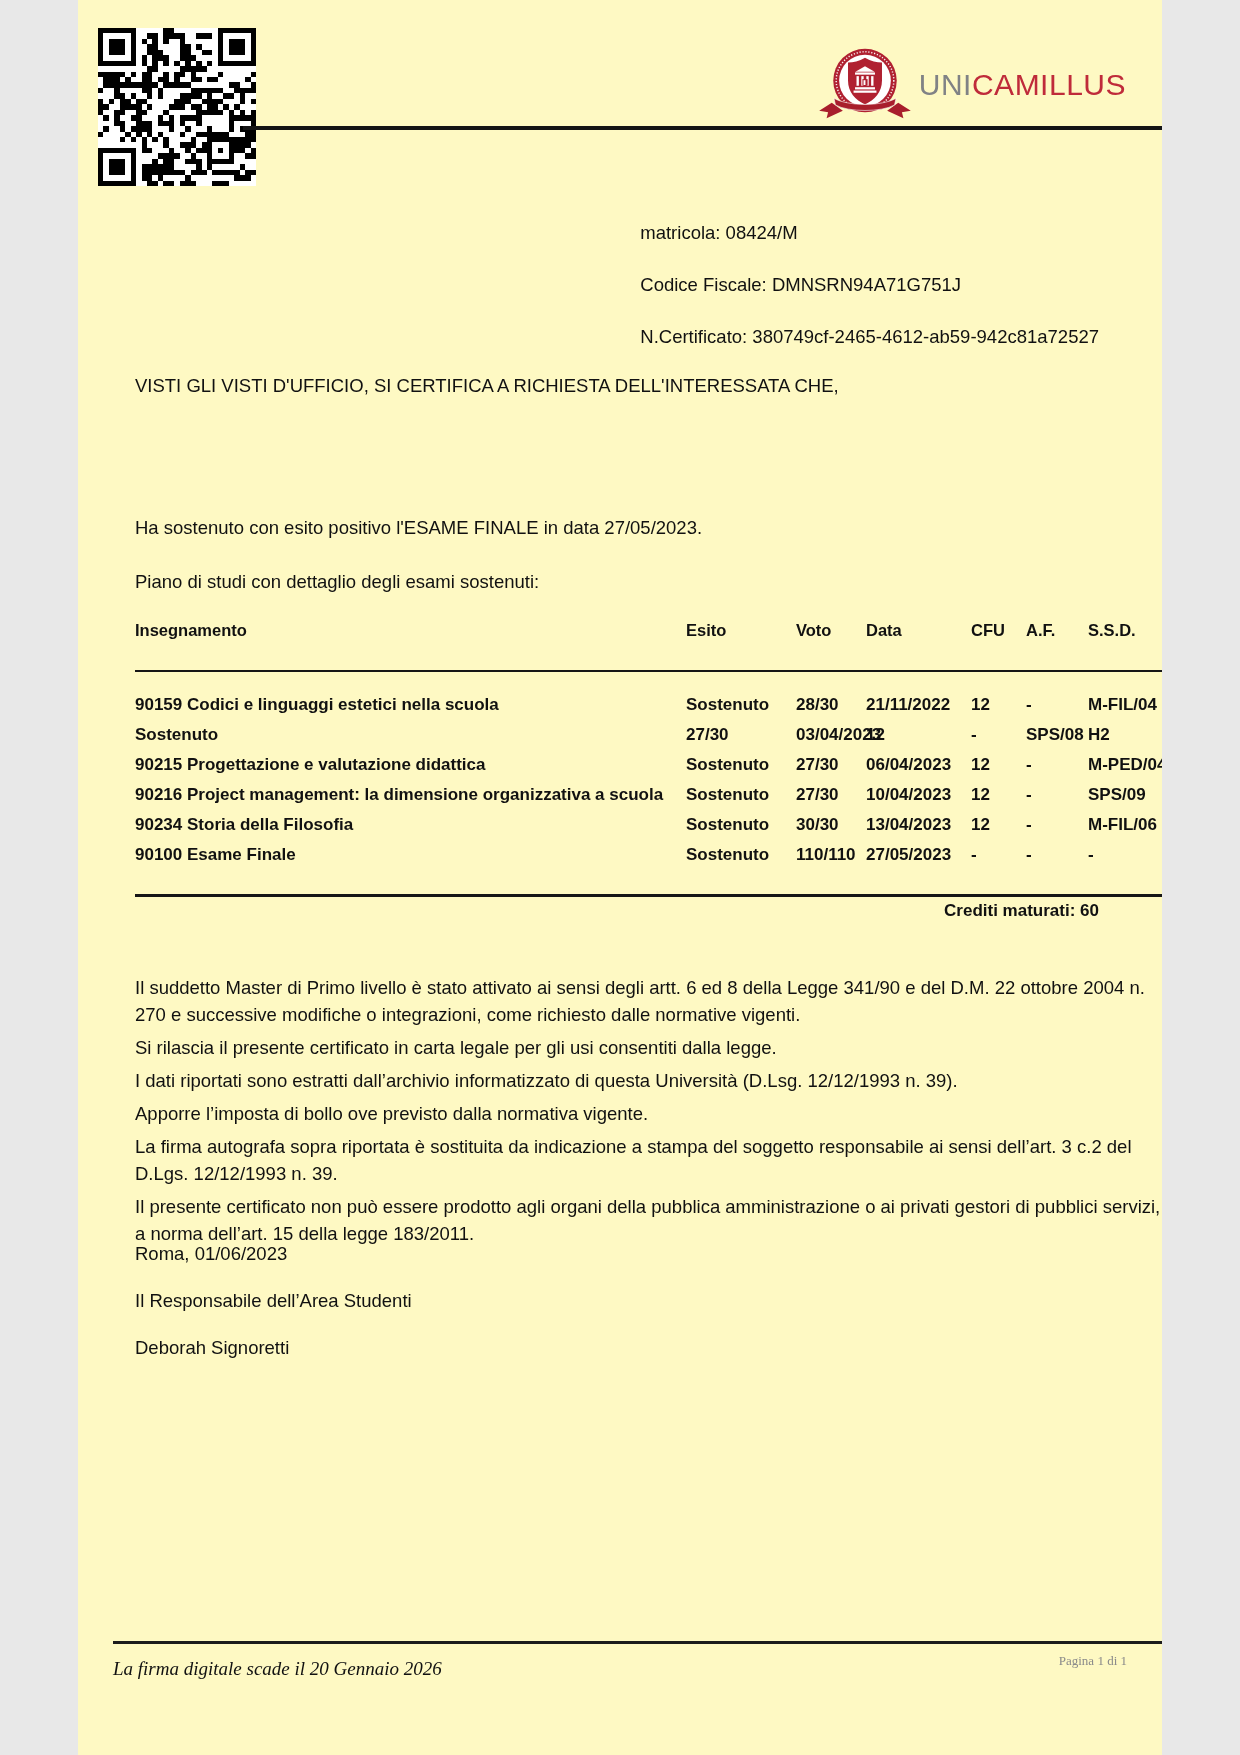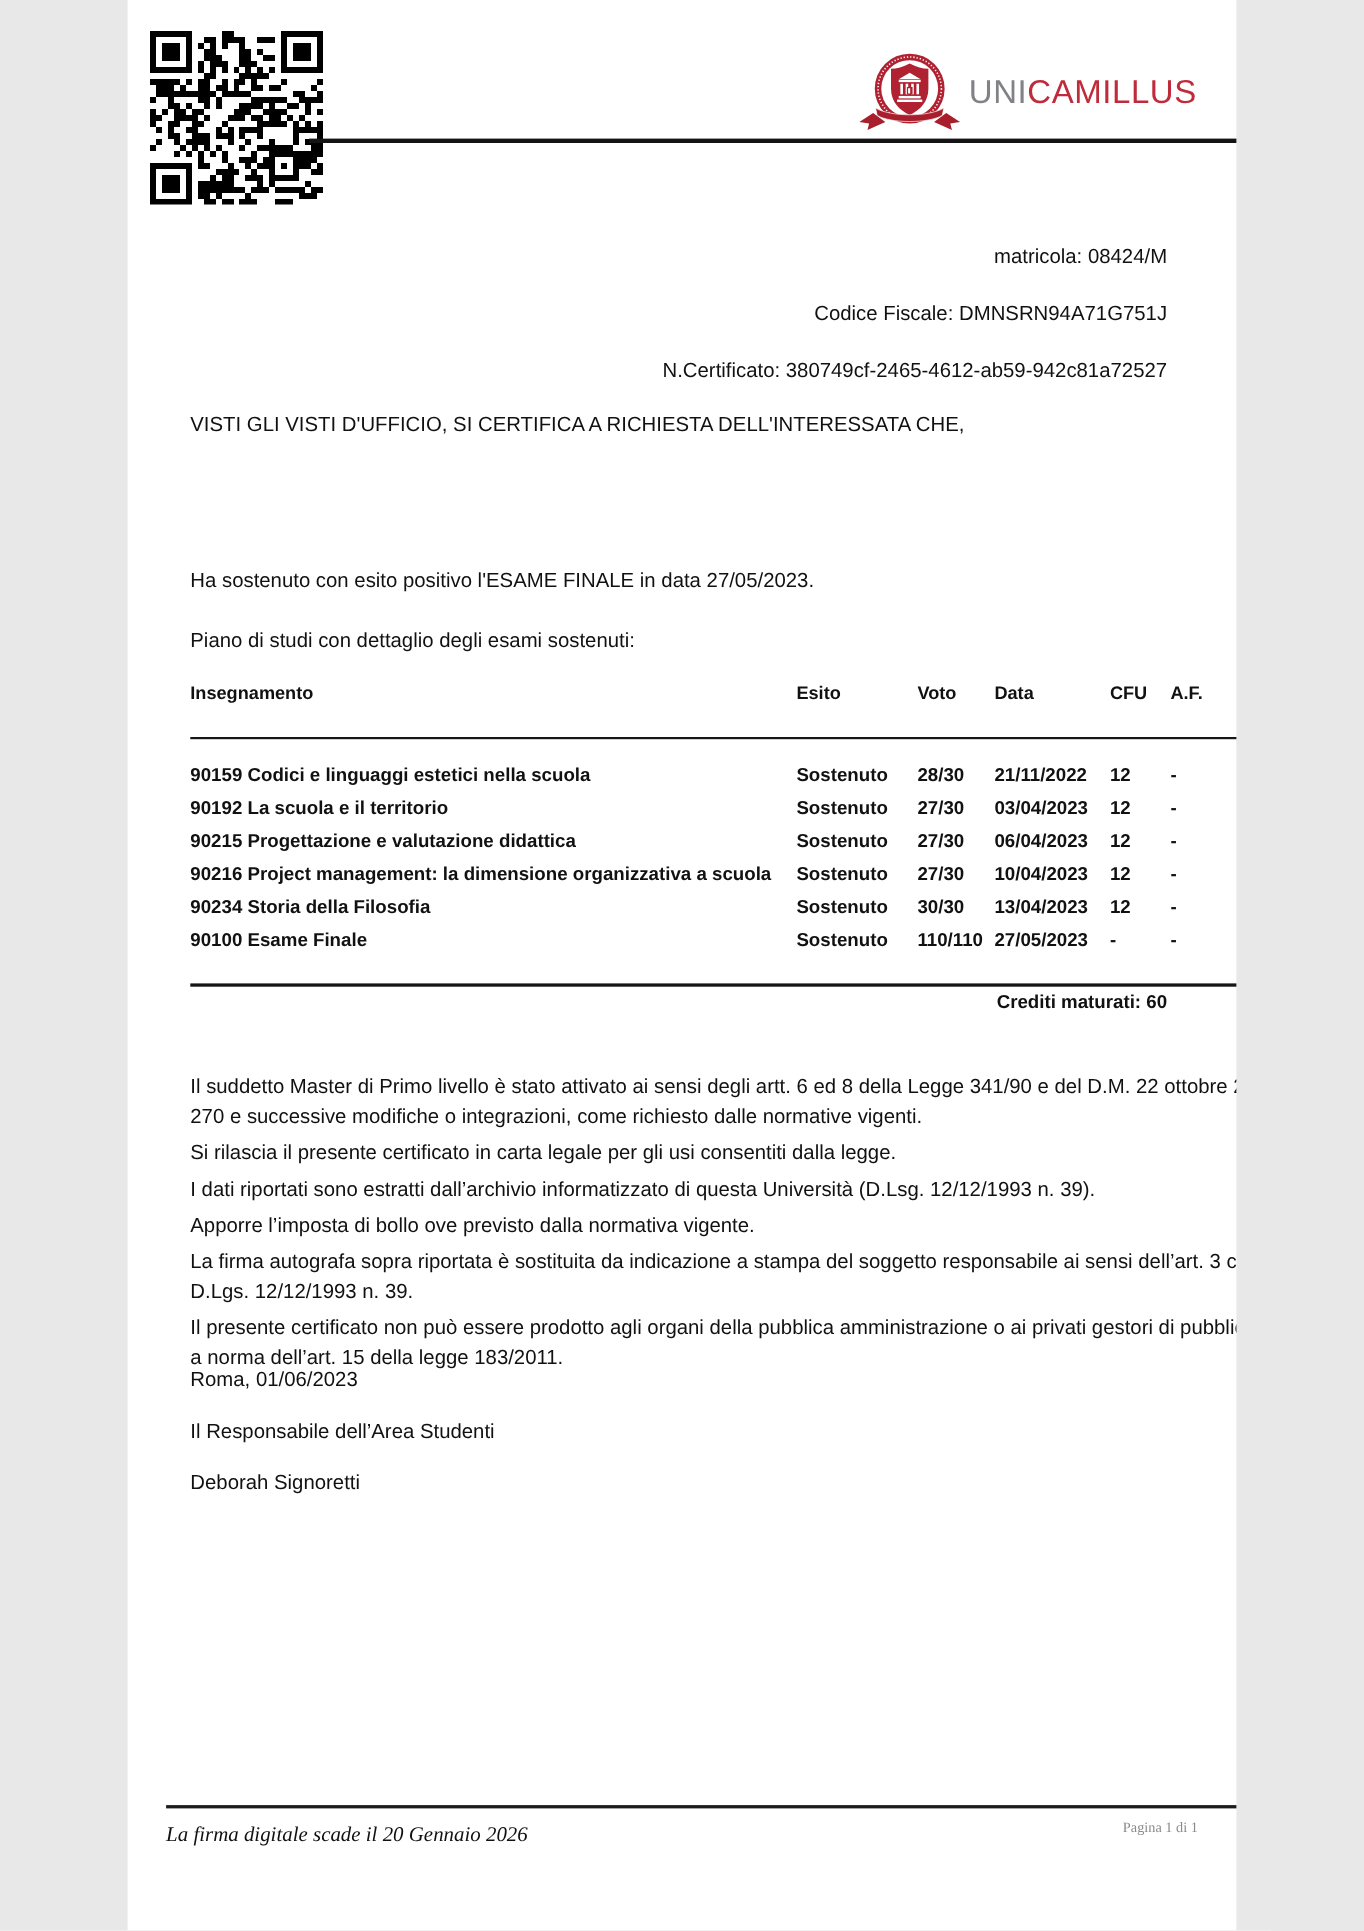--- a/index.html
+++ b/index.html
@@ -1,39 +1,39 @@
 <!DOCTYPE html>
 <html lang="it"><head>
 <meta charset="utf-8">
 <title>Certificato</title>
 <style>
   html,body{margin:0;padding:0;background:#e8e8e8;}
   .page{
     position:relative;
-    width:1008px;height:1755px;
+    width:1084px;height:1755px;
     margin:0 auto;
-    background:#ffffff;
+    background:#fef9c3;
     font-family:"Liberation Sans","DejaVu Sans",sans-serif;
     color:#111;
     overflow:hidden;
   }
   .abs{position:absolute;}
 
   
   .qr{left:20px;top:28px;width:158px;height:158px;}
   .qr svg{width:100%;height:100%;display:block;}
   .head-rule{left:165px;top:126px;width:1038px;height:4px;background:#141414;}
   .logo{top:44px;right:36px;display:flex;align-items:center;gap:6px;}
   .crest{width:96px;height:82px;display:block;}
   .wordmark{font-size:30px;font-weight:400;letter-spacing:.5px;line-height:1;}
   .wm-uni{color:#808285;}
   .wm-cam{color:#bf2b3a;}
 
   
-  .meta{top:207px;right:63px;text-align:right;font-size:18.5px;line-height:52px;white-space:nowrap;}
+  .meta{top:207px;right:63px;font-size:18.5px;line-height:52px;white-space:nowrap;}
 
   
   .bodytxt{font-size:18.5px;line-height:27px;}
   .block-intro{left:57px;top:372px;width:1120px;}
   .block-student{left:57px;top:424px;width:960px;line-height:34px;}
   .block-esame{left:57px;top:514px;width:1120px;}
   .block-piano{left:57px;top:568px;width:1120px;}
 
   
   .tgrid{display:grid;grid-template-columns:551px 110px 70px 105px 55px 62px 98px 69px;}
@@ -546,21 +546,20 @@
         <div class="tcell">90159 Codici e linguaggi estetici nella scuola</div>
         <div class="tcell">Sostenuto</div>
         <div class="tcell">28/30</div>
         <div class="tcell">21/11/2022</div>
         <div class="tcell">12</div>
         <div class="tcell">-</div>
         <div class="tcell">M-FIL/04</div>
         <div class="tcell">H2</div>
       </div>
       <div class="trow">
-        <div class="tcell">90192 La scuola e il territorio</div>
         <div class="tcell">Sostenuto</div>
         <div class="tcell">27/30</div>
         <div class="tcell">03/04/2023</div>
         <div class="tcell">12</div>
         <div class="tcell">-</div>
         <div class="tcell">SPS/08</div>
         <div class="tcell">H2</div>
       </div>
       <div class="trow">
         <div class="tcell">90215 Progettazione e valutazione didattica</div>

